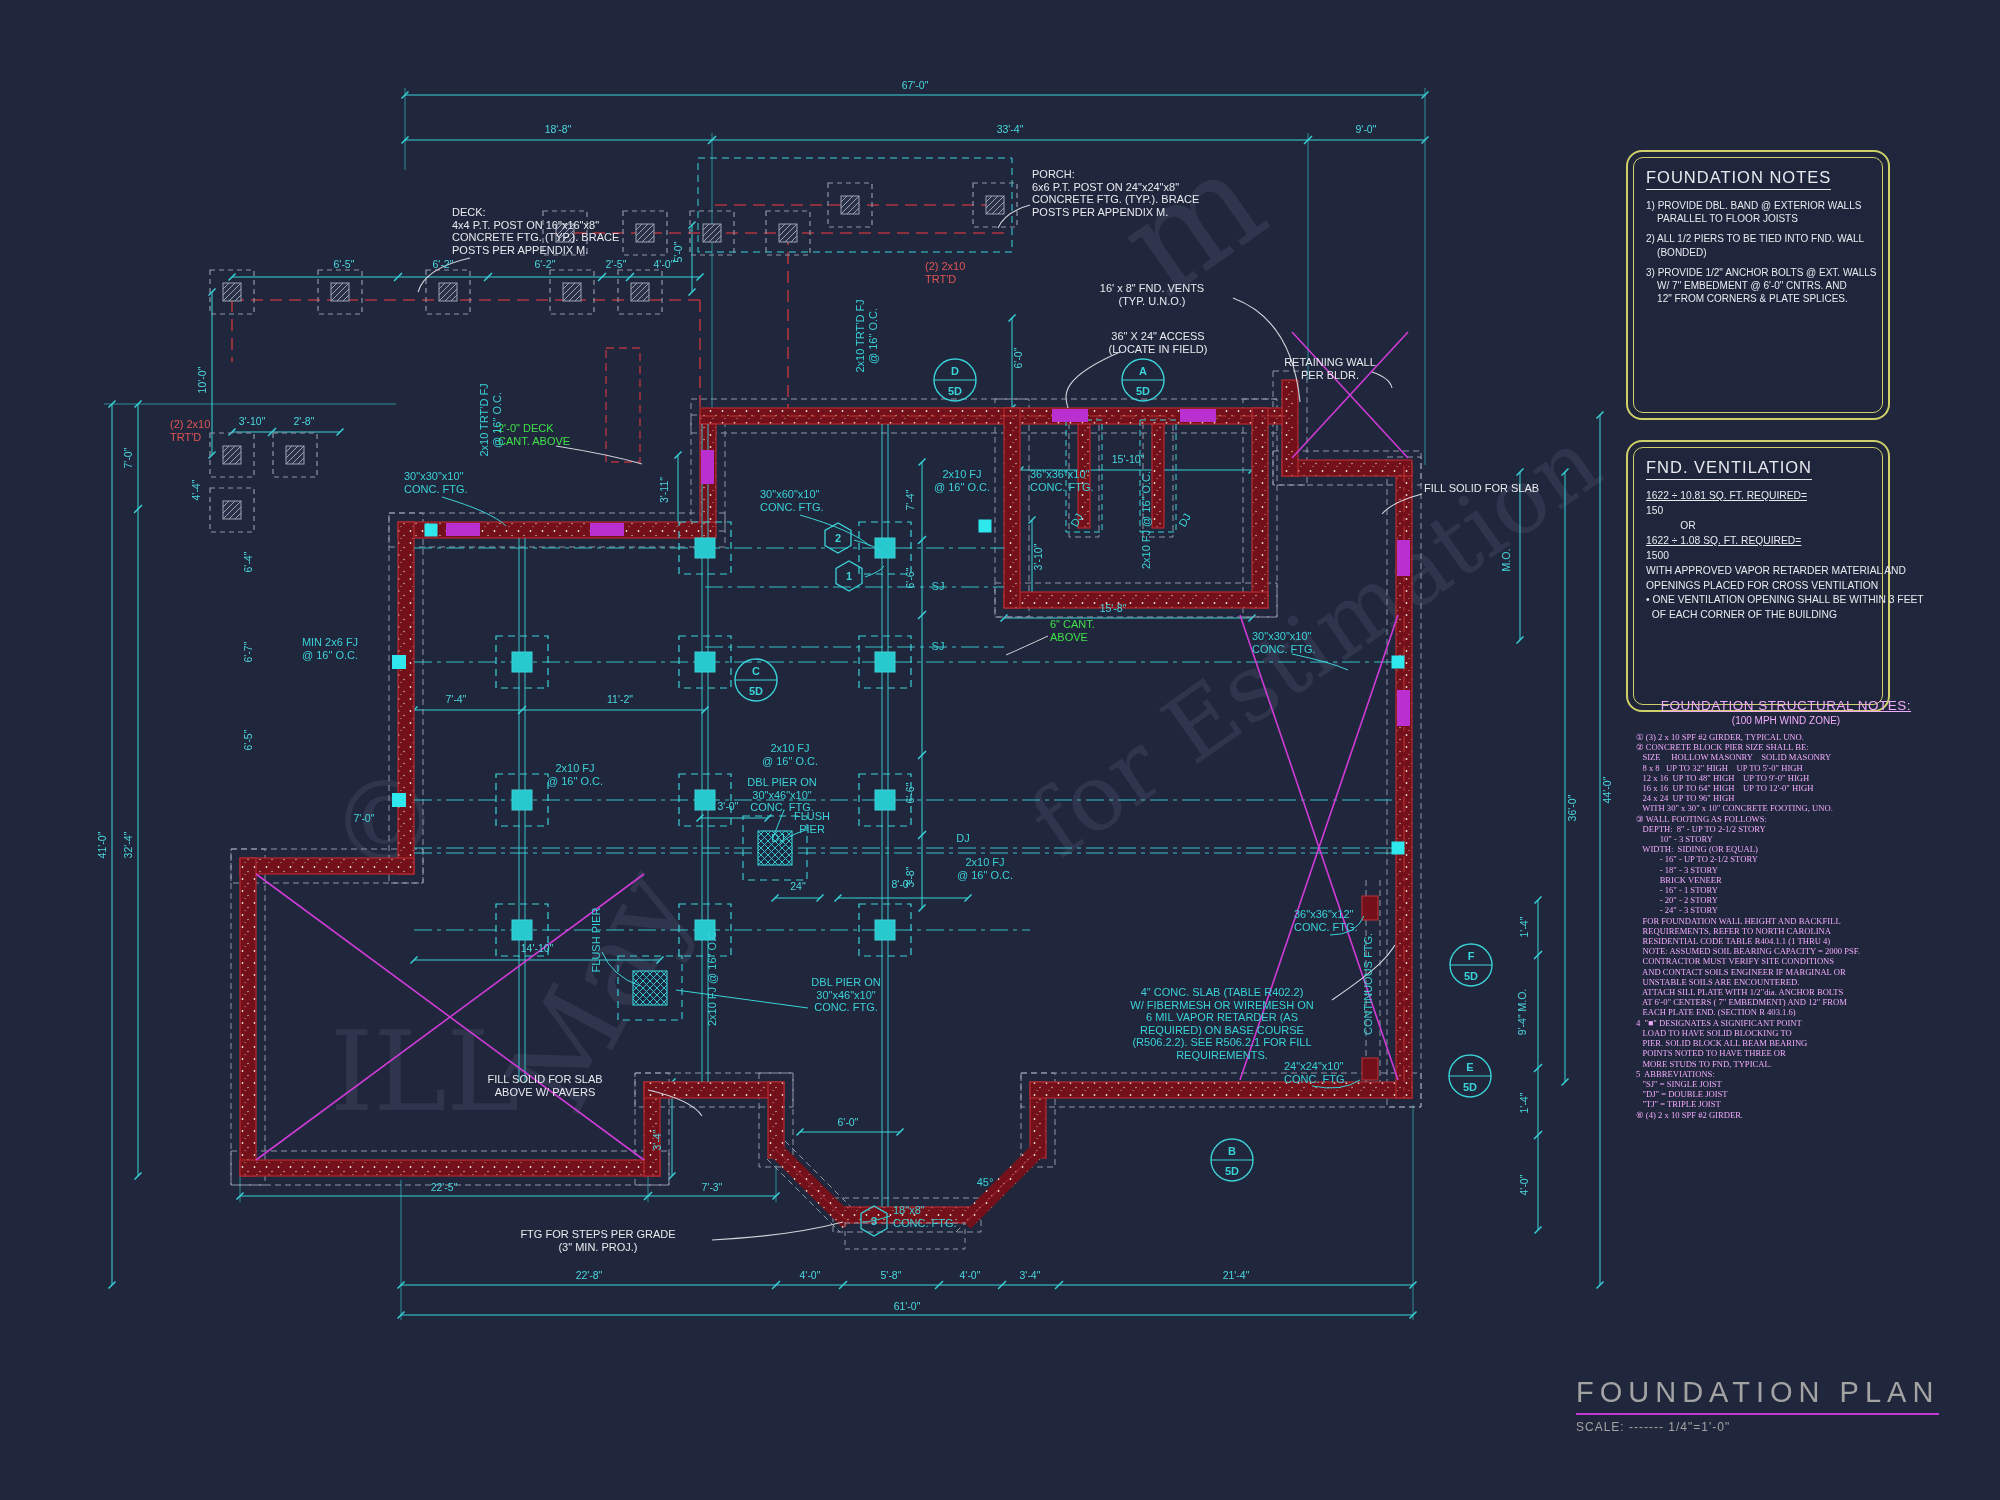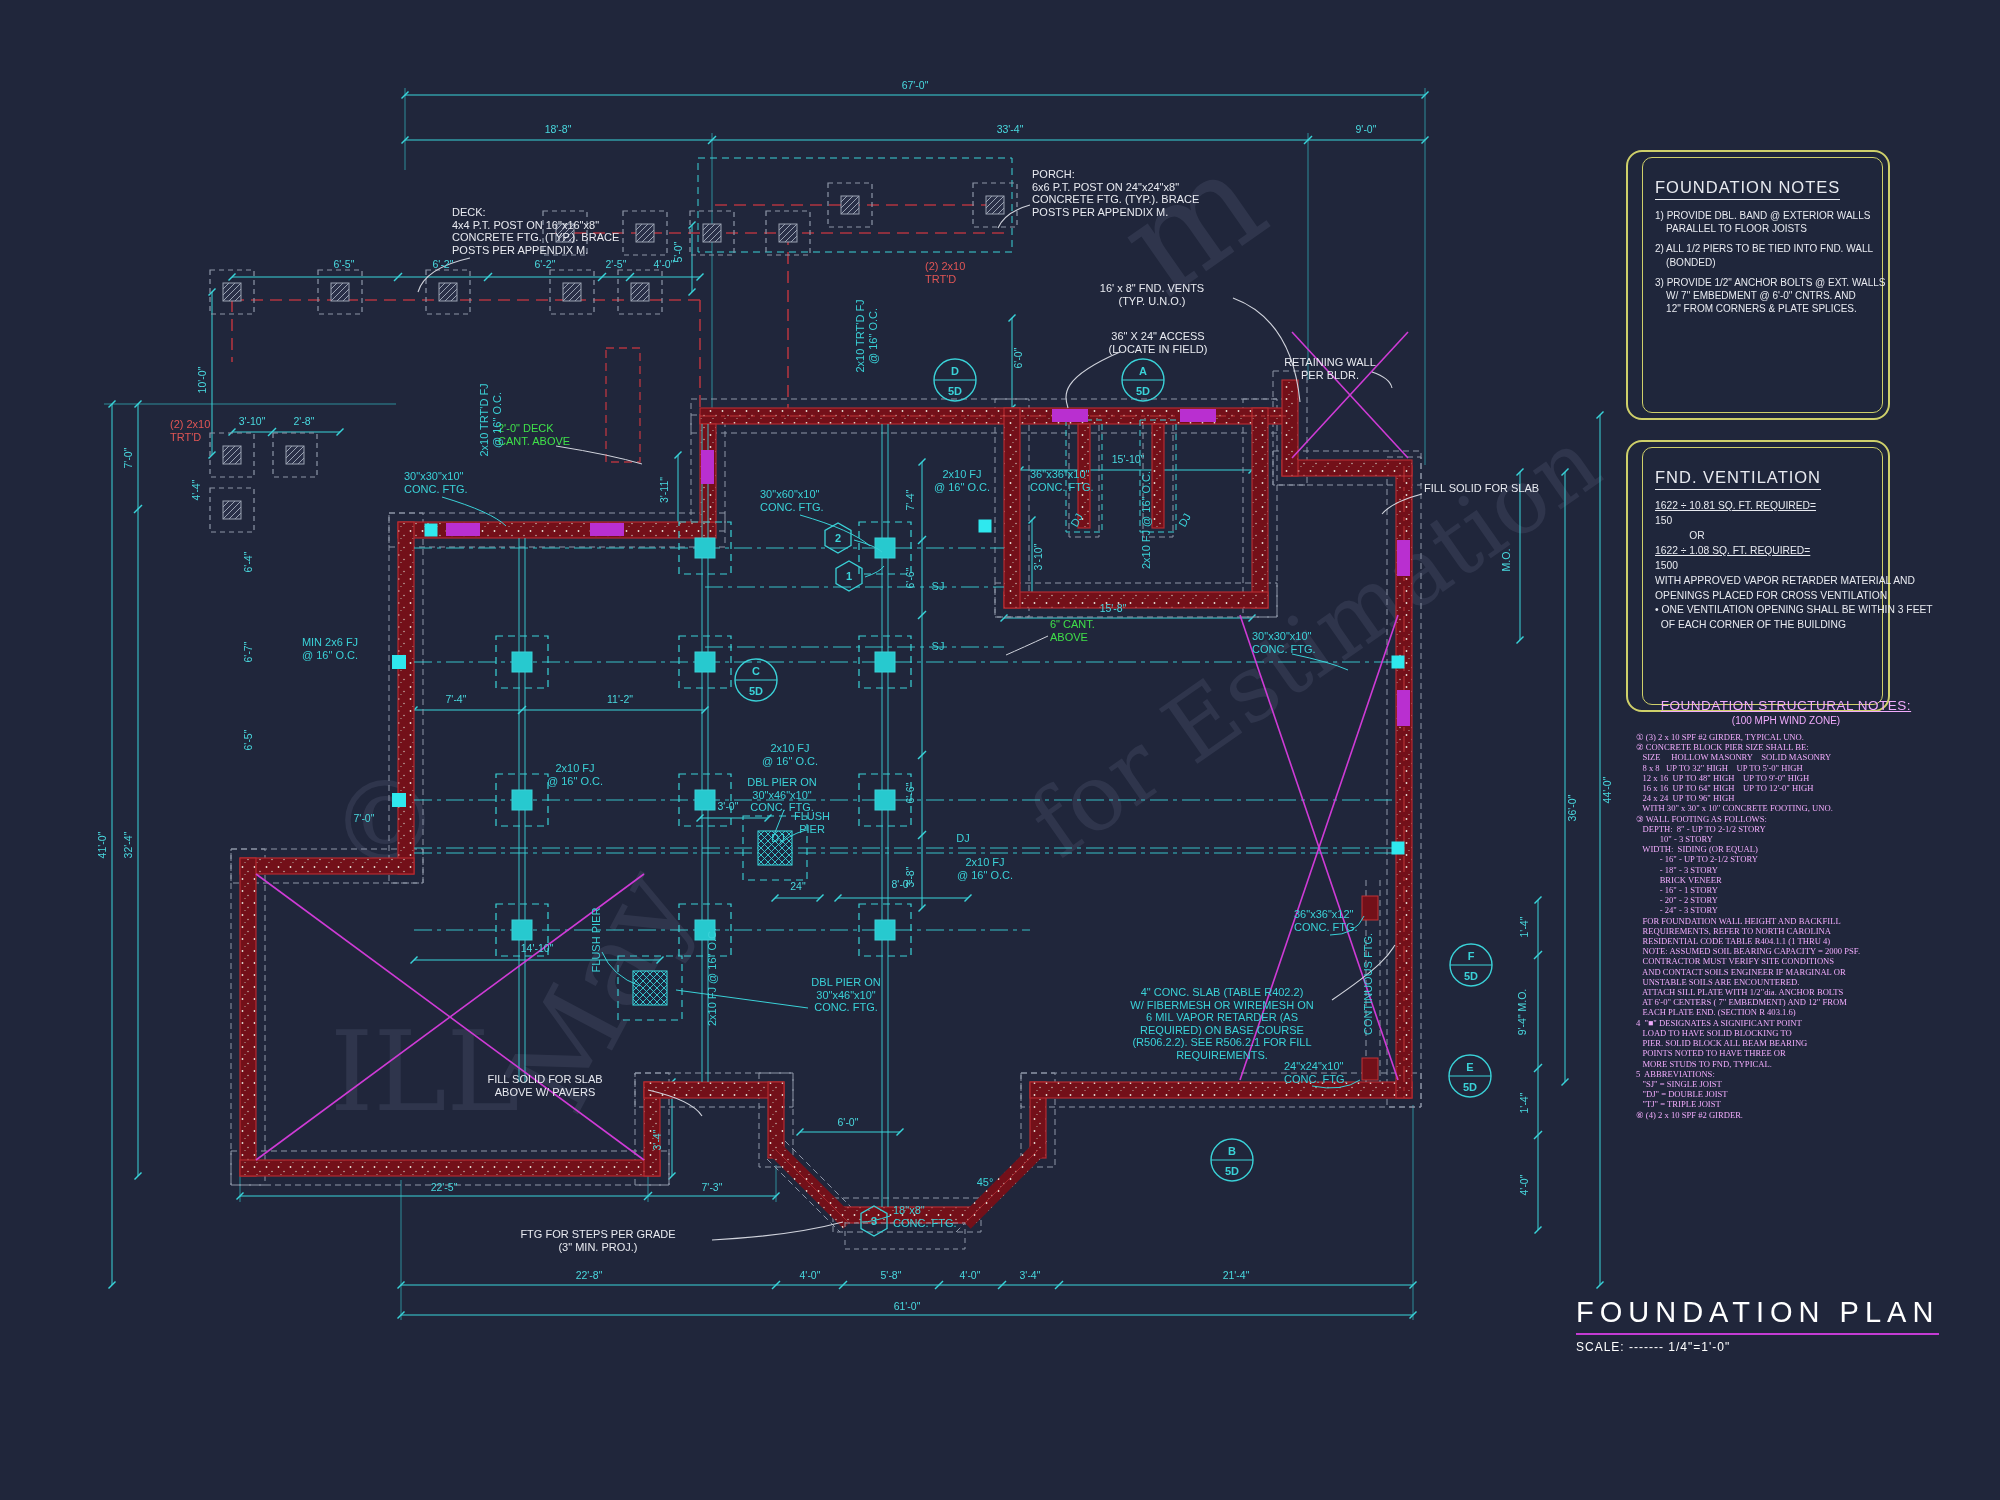--- a/index.html
+++ b/index.html
@@ -12,31 +12,31 @@
   
   .dimtxt{fill:#49d9df;font-size:10.5px;}
   .tc{fill:#3ad2d8;font-size:11px;}
   .tw{fill:#e8eaf0;font-size:11px;}
   .tg{fill:#3fe049;font-size:11px;}
   .tr{fill:#e05555;font-size:11px;}
   .mk{fill:#3ad2d8;font-size:11px;font-weight:bold;}
   .wm{fill:#9aa3c4;opacity:0.12;font-family:"DejaVu Serif",serif;}
   
   .notes-box{position:absolute;border:2px solid #cfd06a;border-radius:16px;padding:5px;box-sizing:border-box;background:rgba(32,38,59,.2);}
-  .notes-inner{border:1px solid #cfd06a;border-radius:10px;height:100%;box-sizing:border-box;padding:20px 12px;color:#e8eaf0;margin-left:9px;}
+  .notes-inner{border:1px solid #cfd06a;border-radius:10px;height:100%;box-sizing:border-box;padding:10px 12px;color:#e8eaf0;}
   .box-title{font-size:16.5px;letter-spacing:1px;border-bottom:1.5px solid #e8eaf0;display:inline-block;padding-bottom:2px;margin-bottom:9px;white-space:pre;}
   .note-item{font-size:10px;line-height:1.32;white-space:pre;margin-bottom:7px;}
   .vent-line{font-size:10.3px;line-height:1.45;white-space:pre;}
   .vent-line.u{text-decoration:underline;}
   .struct-notes{position:absolute;left:1636px;top:698px;width:300px;color:#f0abfc;}
   .struct-title{font-size:13.5px;letter-spacing:.5px;text-align:center;text-decoration:underline;white-space:pre;}
   .struct-sub{font-size:10px;text-align:center;margin:2px 0 6px 0;white-space:pre;}
   .struct-line{font-family:Liberation Serif, serif;font-size:8.6px;line-height:10.2px;white-space:pre;}
   
-  .titleblock{position:absolute;left:1576px;top:1296px;color:#ffffff;}
+  .titleblock{position:absolute;left:1576px;top:1376px;color:#a3a3a3;}
   .tb-title{font-size:29px;letter-spacing:6px;border-bottom:2px solid #c43bd4;padding-bottom:4px;white-space:pre;}
   .tb-scale{font-size:12px;margin-top:5px;letter-spacing:1px;white-space:pre;}
 </style>
 </head>
 <body>
 
 <svg id="plan-svg" width="2000" height="1500" viewBox="0 0 2000 1500">
   <defs>
     <pattern id="speck" width="12" height="12" patternUnits="userSpaceOnUse">
       <rect width="12" height="12" fill="#731019"></rect>

